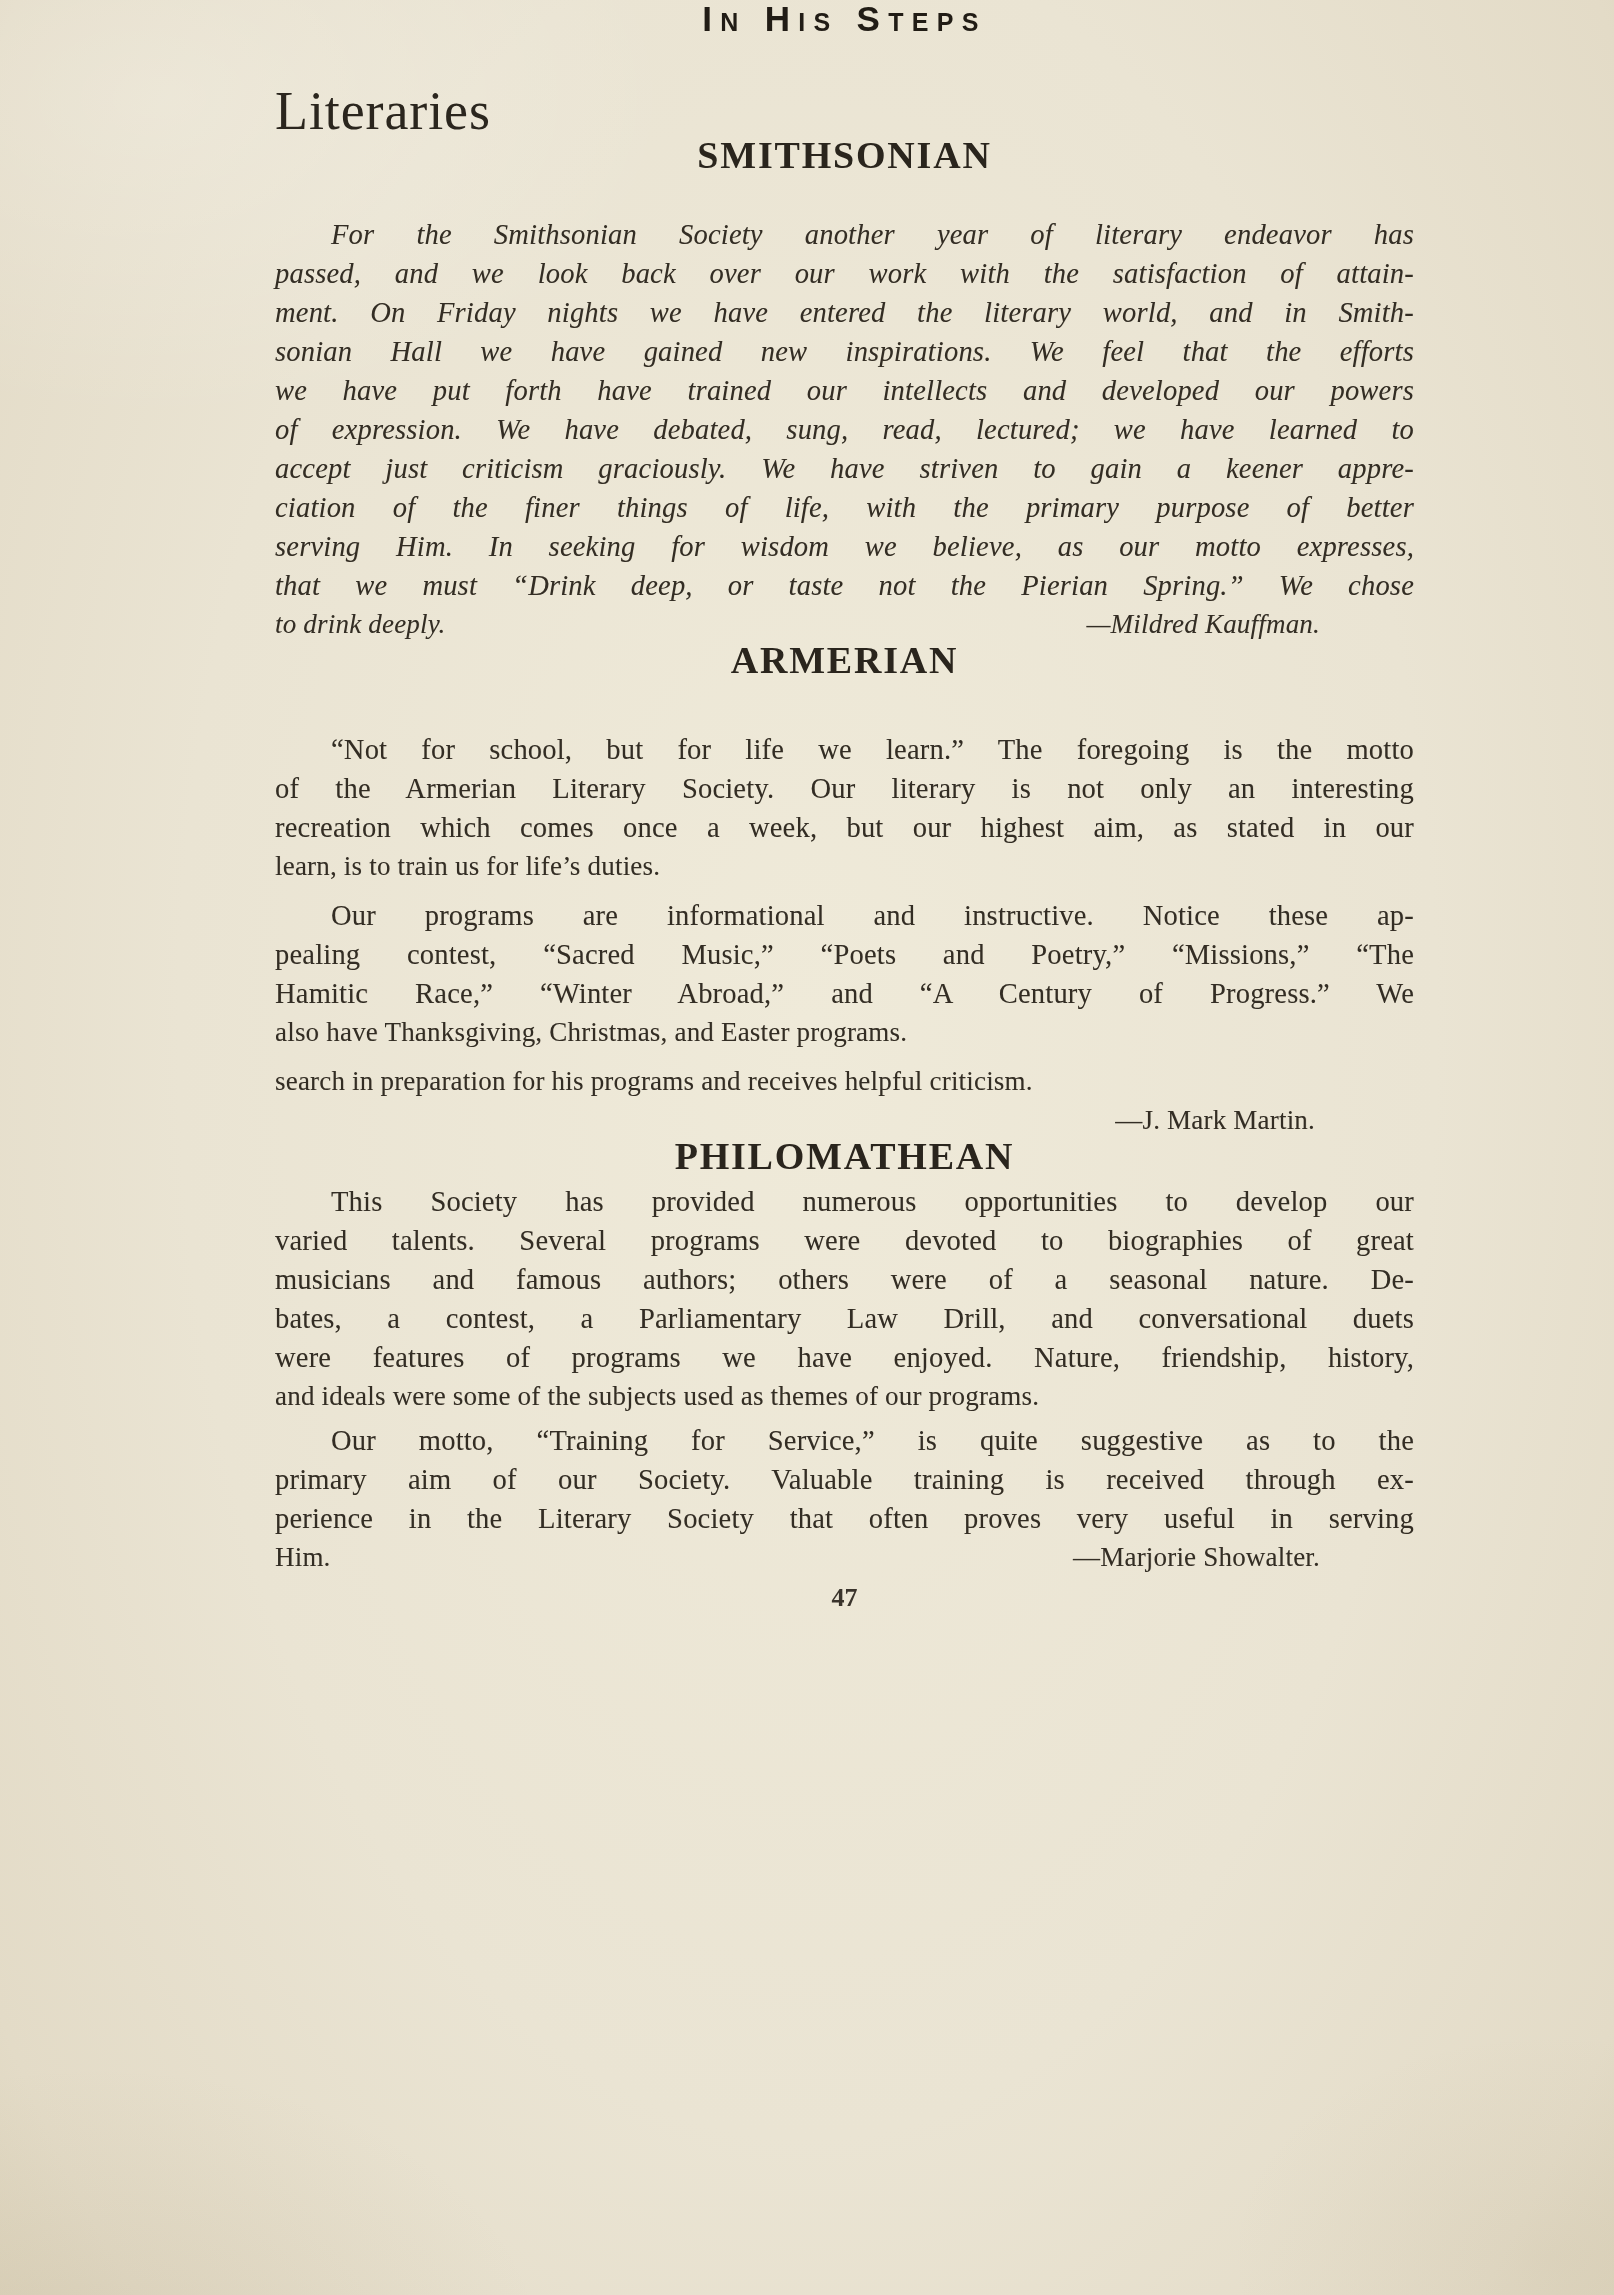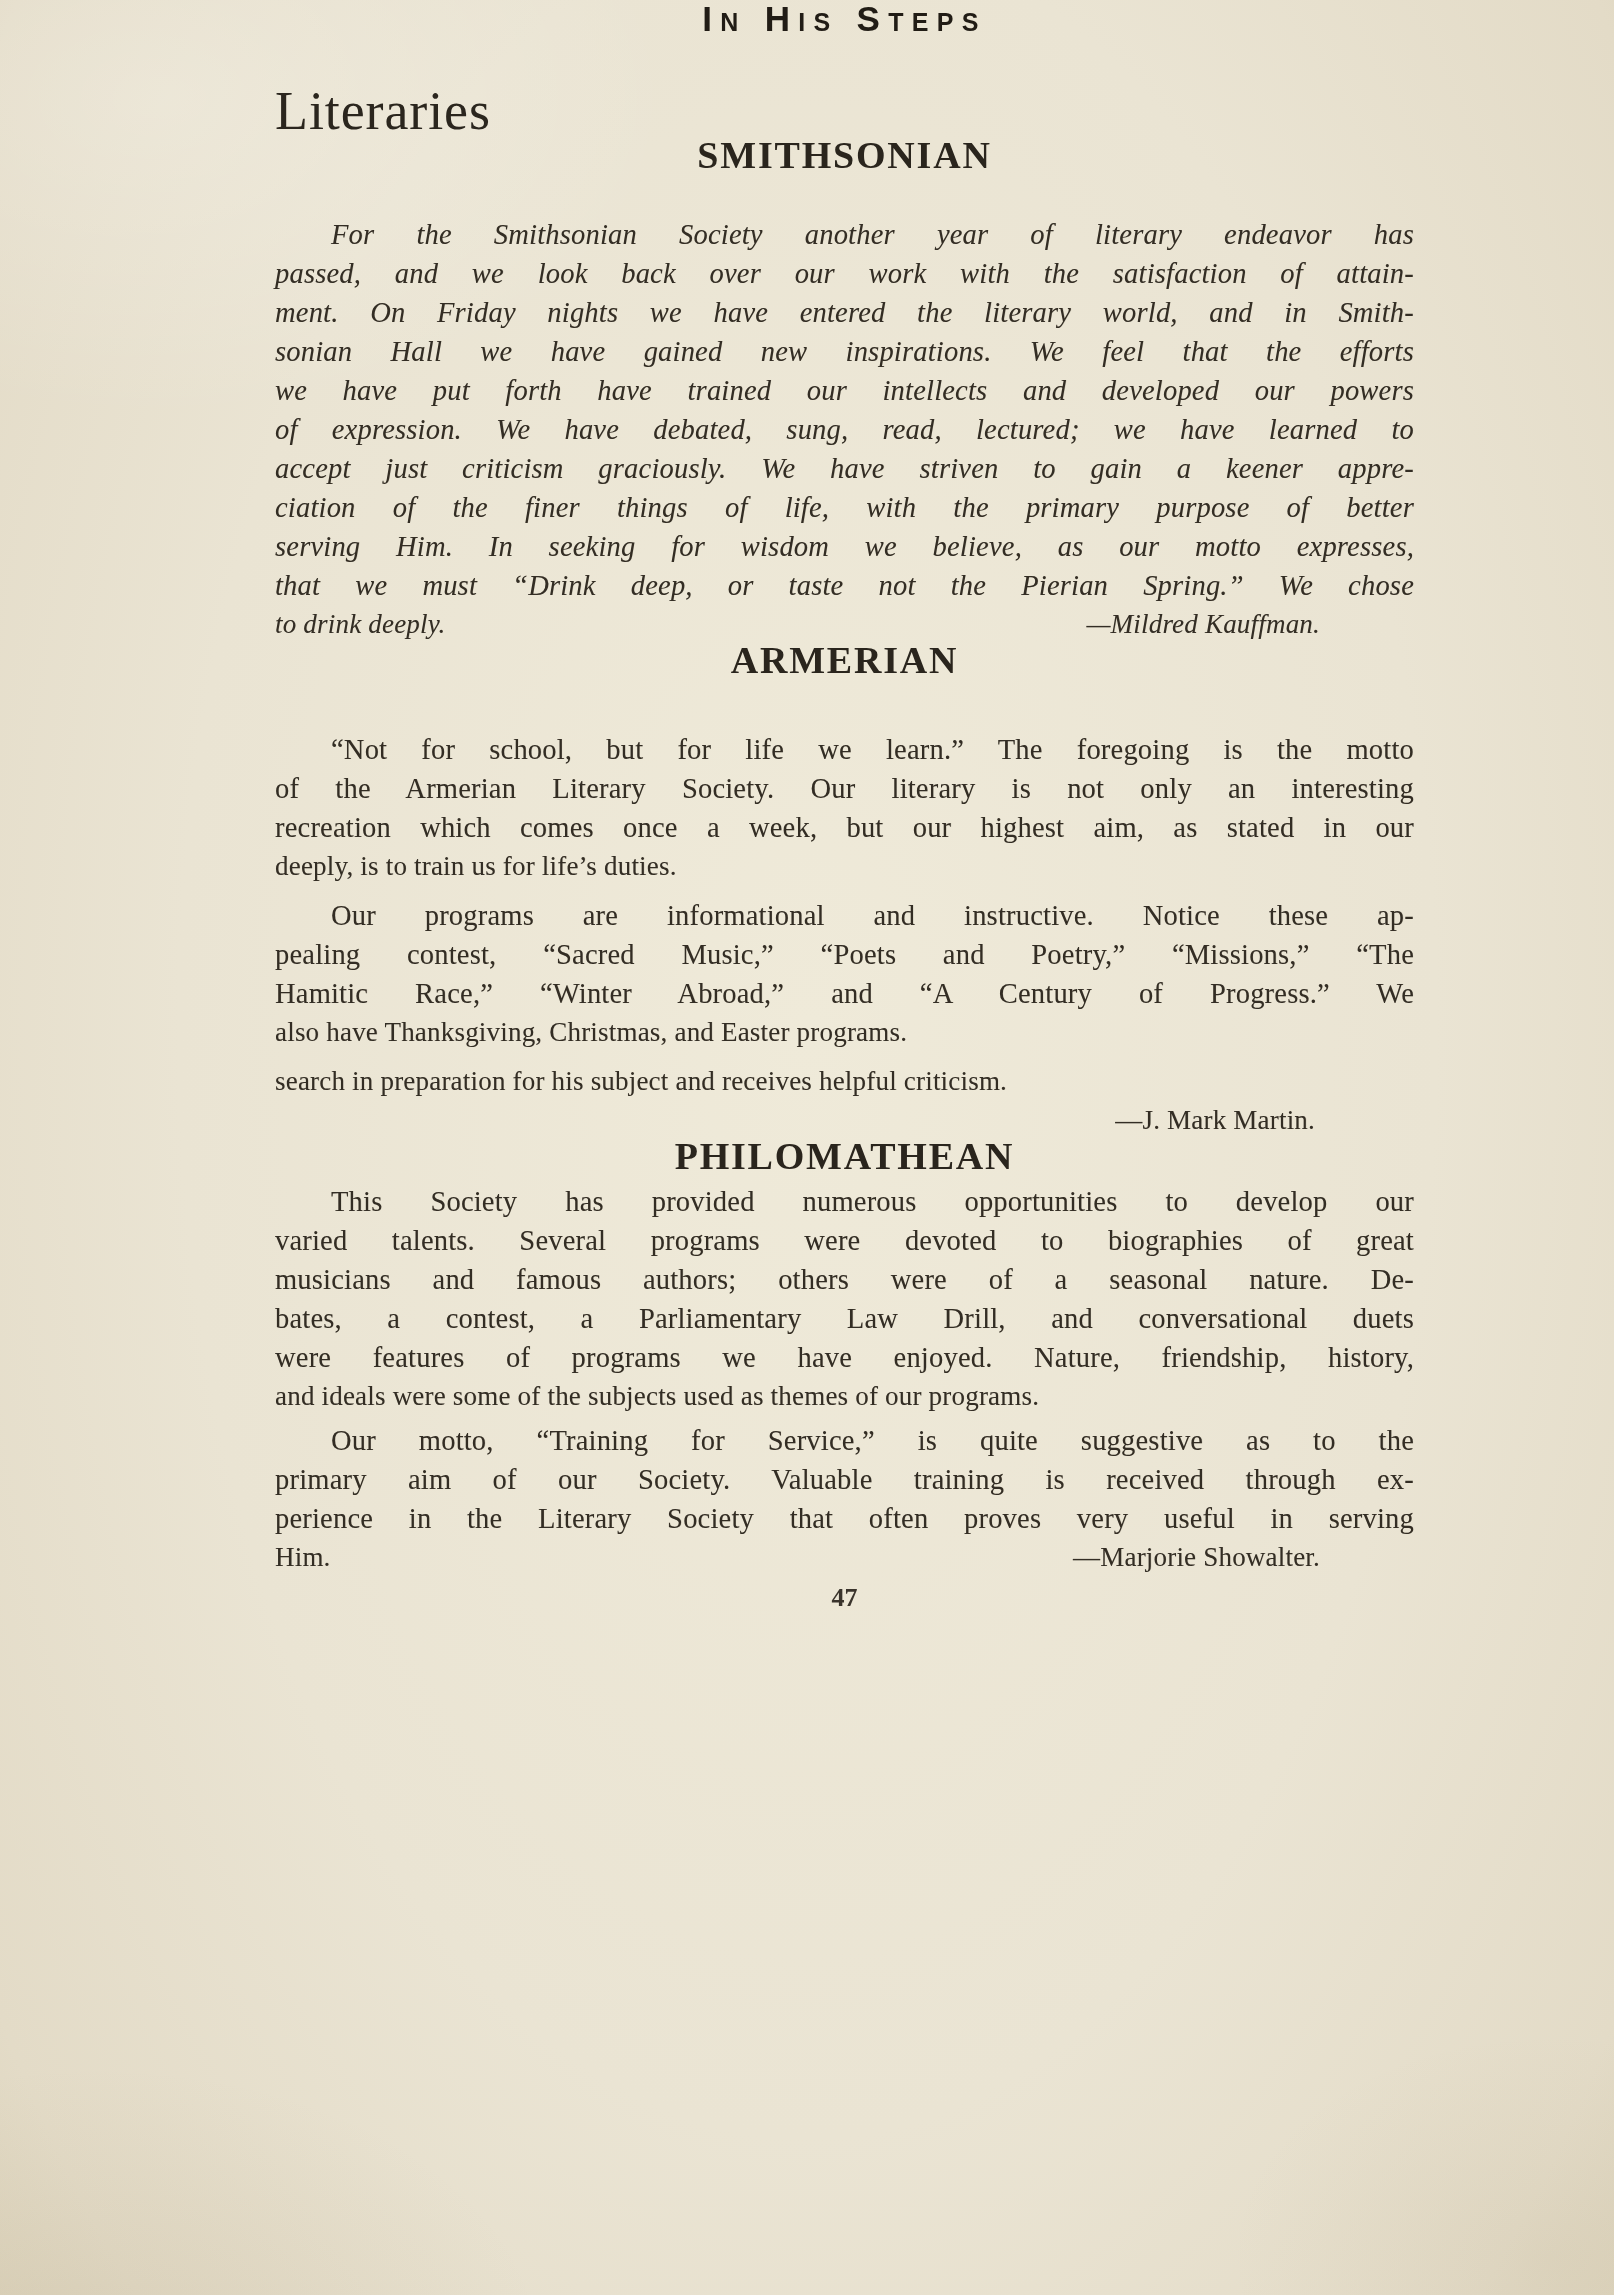--- a/index.html
+++ b/index.html
@@ -129,30 +129,30 @@
         </div>
       </div>
     </section>
 
     <section>
       <h2 class="society-heading mt-second">ARMERIAN</h2>
       <div class="para pa-first">
         <div class="p-body">“Not for school, but for life we learn.” The foregoing is the motto
 of the Armerian Literary Society. Our literary is not only an interesting
 recreation which comes once a week, but our highest aim, as stated in our</div>
-        <div class="p-last">deeply, is to train us for life’s duties.</div>
+        <div class="p-last">learn, is to train us for life’s duties.</div>
       </div>
       <div class="para p-next">
         <div class="p-body">Our programs are informational and instructive. Notice these ap-
 pealing contest, “Sacred Music,” “Poets and Poetry,” “Missions,” “The
 Hamitic Race,” “Winter Abroad,” and “A Century of Progress.” We</div>
         <div class="p-last">also have Thanksgiving, Christmas, and Easter programs.</div>
       </div>
       <div class="para p-next">
-        <div class="p-last">search in preparation for his subject and receives helpful criticism.</div>
+        <div class="p-last">search in preparation for his programs and receives helpful criticism.</div>
       </div>
       <div class="sig-line">—J. Mark Martin.</div>
     </section>
 
     <section>
       <h2 class="society-heading mt-third">PHILOMATHEAN</h2>
       <div class="para p-next">
         <div class="p-body">This Society has provided numerous opportunities to develop our
 varied talents. Several programs were devoted to biographies of great
 musicians and famous authors; others were of a seasonal nature. De-

